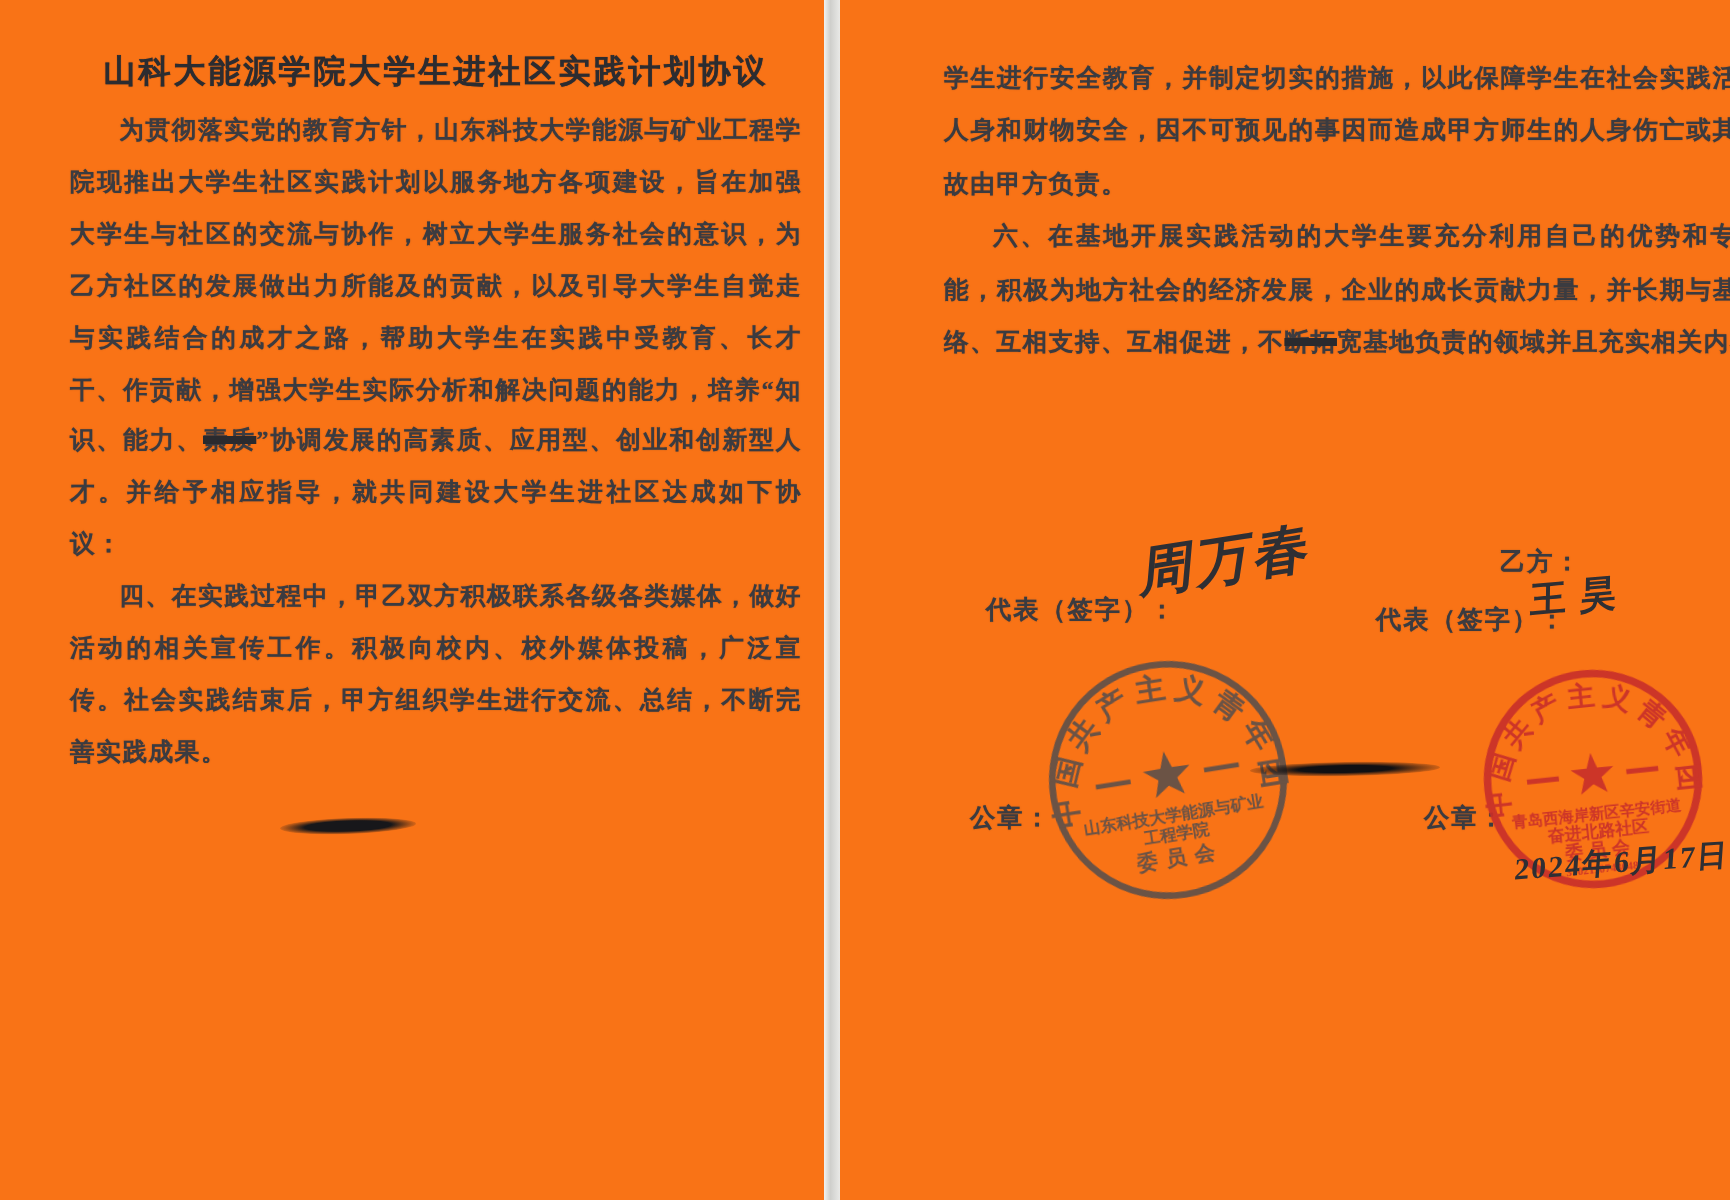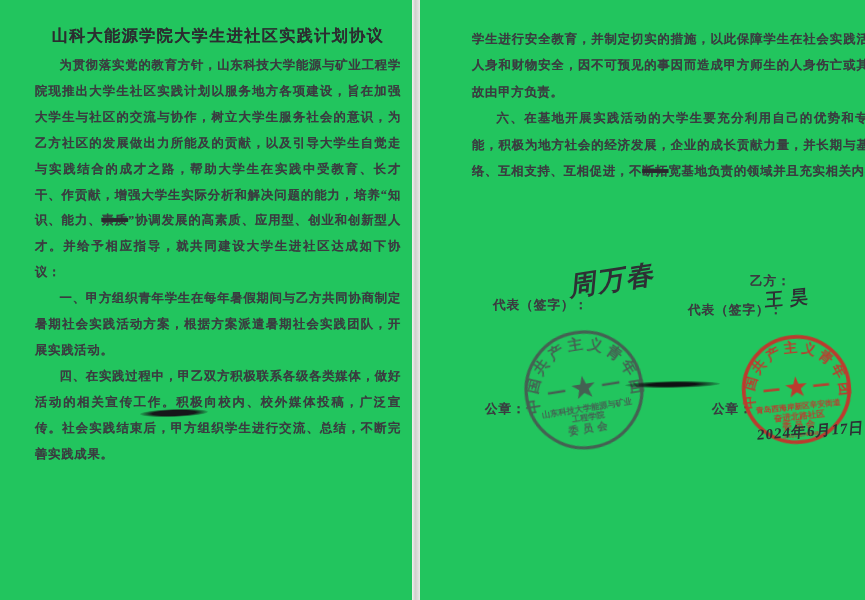--- a/index.html
+++ b/index.html
@@ -1,20 +1,20 @@
 <!DOCTYPE html>
 <html><head>
 <meta charset="utf-8">
 <style>
   html,body{margin:0;padding:0;background:#ffffff;}
   .canvas{
     position:relative;width:865px;height:600px;background:#ffffff;
     overflow:hidden;font-family:"Liberation Serif",serif;color:#3a3a3e;
   }
-  .page{position:absolute;top:0;height:600px;background:#22c55e;overflow:hidden;}
+  .page{position:absolute;top:0;height:600px;background:#f97316;overflow:hidden;}
   .page-left{left:0;width:413px;}
   .page-right{left:420px;width:494px;}
   .divider{position:absolute;left:412px;top:0;width:8px;height:600px;
     background:linear-gradient(90deg,#f2f2f0,#cfcfcc 40%,#e9e9e7);}
   .doc-title{
     margin:26px 12px 6px 35px;text-align:center;font-size:16px;font-weight:bold;
     color:#2c2c30;letter-spacing:1.5px;text-shadow:0 0 .5px rgba(40,40,45,.7);
   }
   .body-text{
     margin:0;padding:0 12px 0 35px;font-size:12.3px;line-height:25.9px;
@@ -46,21 +46,20 @@
 </style>
 </head>
 <body>
 
 <div class="canvas">
 
   <div class="page page-left">
     <h1 class="doc-title">山科大能源学院大学生进社区实践计划协议</h1>
     <div class="body-text">
       <p class="indent"><span>为贯彻落实党的教育方针，山东科技大学能源与矿业工程学院现推出大学生社区实践计划以服务地方各项建设，旨在加强大学生与社区的交流与协作，树立大学生服务社会的意识，为乙方社区的发展做出力所能及的贡献，以及引导大学生自觉走与实践结合的成才之路，帮助大学生在实践中受教育、长才干、作贡献，增强大学生实际分析和解决问题的能力，培养“知识、能力、</span><span class="strike">素质</span><span>”协调发展的高素质、应用型、创业和创新型人才。并给予相应指导，就共同建设大学生进社区达成如下协议：</span></p>
-      <p class="indent">一、甲方组织青年学生在每年暑假期间与乙方共同协商制定暑期社会实践活动方案，根据方案派遣暑期社会实践团队，开展实践活动。</p>
       <p class="indent">四、在实践过程中，甲乙双方积极联系各级各类媒体，做好活动的相关宣传工作。积极向校内、校外媒体投稿，广泛宣传。社会实践结束后，甲方组织学生进行交流、总结，不断完善实践成果。</p>
 
     </div>
     <div class="smudge smudge-left"></div>
   </div>
 
   <div class="divider"></div>
 
   <div class="page page-right">
     <div class="body-text">

